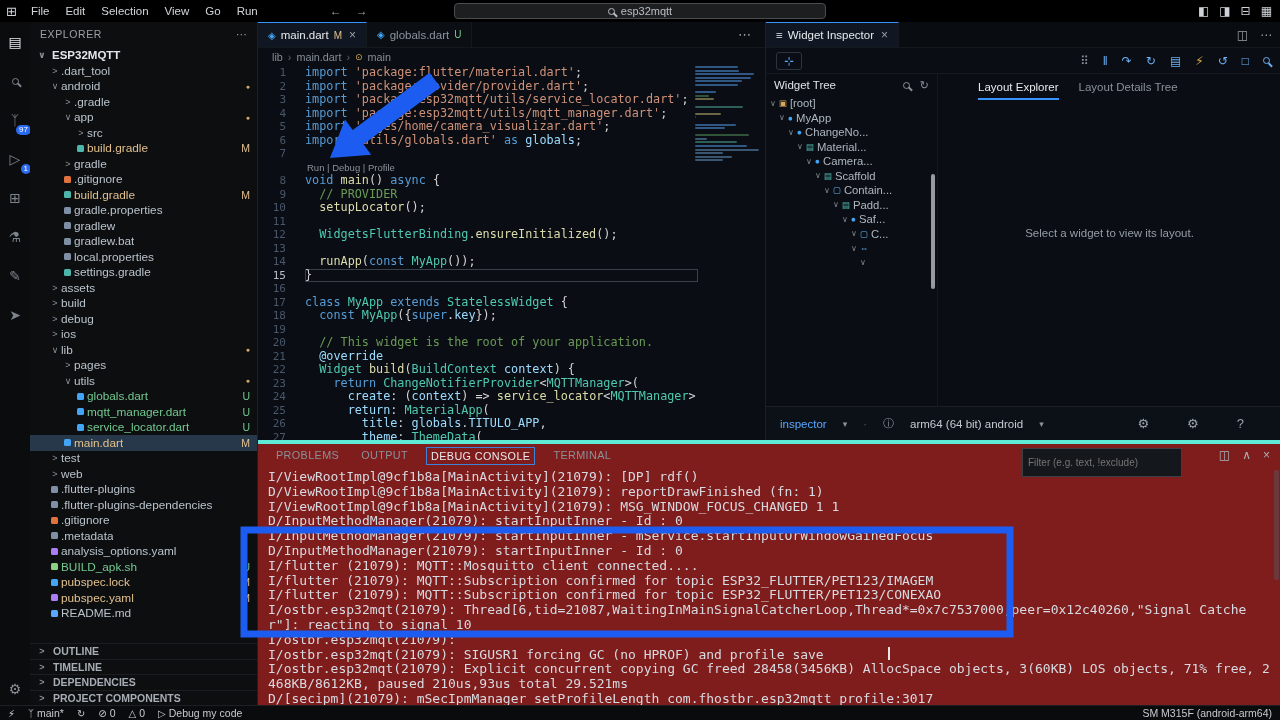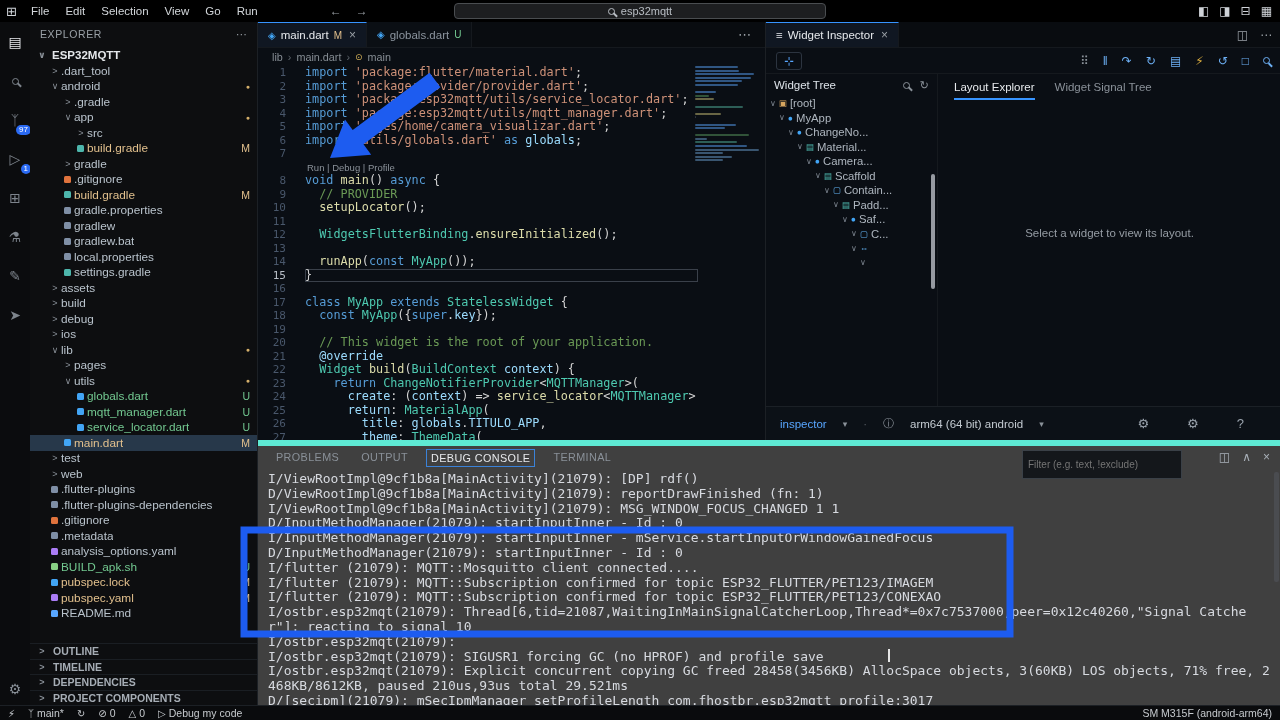--- a/index.html
+++ b/index.html
@@ -103,37 +103,37 @@
   .wt-row { height:14.5px; display:flex; align-items:center; gap:3px; font-size:11.3px; cursor:pointer;
     white-space:nowrap; overflow:hidden; }
   .wt-chev { color:#7d8590; font-size:8px; flex:none; }
   .wt-icon { font-size:8.5px; flex:none; }
   .wt-label { color:#aeb6bf; overflow:hidden; text-overflow:ellipsis; }
   #wt-scroll { position:absolute; right:2px; top:100px; width:4px; height:115px; background:#b9bec4;
     opacity:.8; border-radius:2px; }
   #det-panel { position:absolute; left:172px; top:52px; width:343px; height:332px; }
   #det-tabs { height:26px; display:flex; gap:20px; padding-left:16px; align-items:center; }
   .det-tab { font-size:11.5px; color:#8a9199; height:100%; display:flex; align-items:center; cursor:pointer; }
-  .det-tab.active { color:#e6e9ec; box-shadow:inset 0 -2px 0 #3794ff; }
+  .det-tab.active { color:#e6e9ec; box-shadow:inset 0 -2px 0 #3794ff;margin-left:24px; }
   #det-message { position:absolute; left:0; top:46%; width:100%; text-align:center; font-size:11.5px;
     color:#959ca4; }
   #insp-footer { position:absolute; left:0; bottom:0; width:100%; height:34px; border-top:1px solid #1b2026;
     background:#0c1117; display:flex; align-items:center; padding:0 14px; gap:16px; font-size:11.5px; }
   #insp-footer-left { color:#58a6ff; cursor:pointer; }
   .ftr-sep { color:#565c63; }
   .ftr-info { color:#8a9199; font-size:11px; }
   #insp-device { color:#c3cad1; }
   .ftr-caret { color:#8a9199; font-size:9px; }
   #insp-footer-icons { margin-left:auto; display:flex; gap:38px; color:#9aa3ad; font-size:13px;
     padding-right:22px; }
   .ftr-icon { cursor:pointer; }
 
   
-  #bottompanel { position:absolute; left:258px; top:440px; width:1022px; height:265px; background:#404040;
-    border-top:6px solid #5eead4; }
+  #bottompanel { position:absolute; left:258px; top:440px; width:1022px; height:265px; background:#7f1d1d;
+    border-top:4px solid #5eead4; }
   #panel-tabrow { height:24px; display:flex; align-items:center; gap:14px; padding-left:14px; position:relative; }
   .pn-tab { font-size:10.8px; letter-spacing:.4px; color:#8a9199; cursor:pointer; padding:2px 4px; }
   .pn-tab.active { color:#e8eaed; border:1px solid #3b82d8; }
   #panel-filter { position:absolute; right:98px; top:4px; width:160px; height:29px; background:#14171b;
     border:1px solid #3a4047; color:#9aa2ab; font-size:10px; padding:0 5px;
     font-family:"Liberation Sans",sans-serif; }
   #panel-actions { position:absolute; right:10px; top:4px; display:flex; gap:12px; color:#a8b0b8;
     font-size:12px; }
   .pn-icon { cursor:pointer; }
   #console { position:absolute; left:10px; top:26px; width:1004px; height:237px; overflow:hidden;
@@ -585,21 +585,21 @@
         </div>
         <div class="wt-row" style="padding-left: 94px;">
           <span class="wt-chev">∨</span>
         </div>
       </div>
     <div id="wt-scroll"></div>
   </div>
   <div id="det-panel">
     <div id="det-tabs">
         <div class="det-tab active">Layout Explorer</div>
-        <div class="det-tab">Widget Signal Tree</div>
+        <div class="det-tab">Layout Details Tree</div>
       </div>
     <div id="det-message">Select a widget to view its layout.</div>
   </div>
   <div id="insp-footer">
     <span id="insp-footer-left">inspector</span>
     <span class="ftr-caret">▾</span>
     <span class="ftr-sep">·</span>
     <span class="ftr-info">ⓘ</span>
     <span id="insp-device">arm64 (64 bit) android</span>
     <span class="ftr-caret">▾</span>

